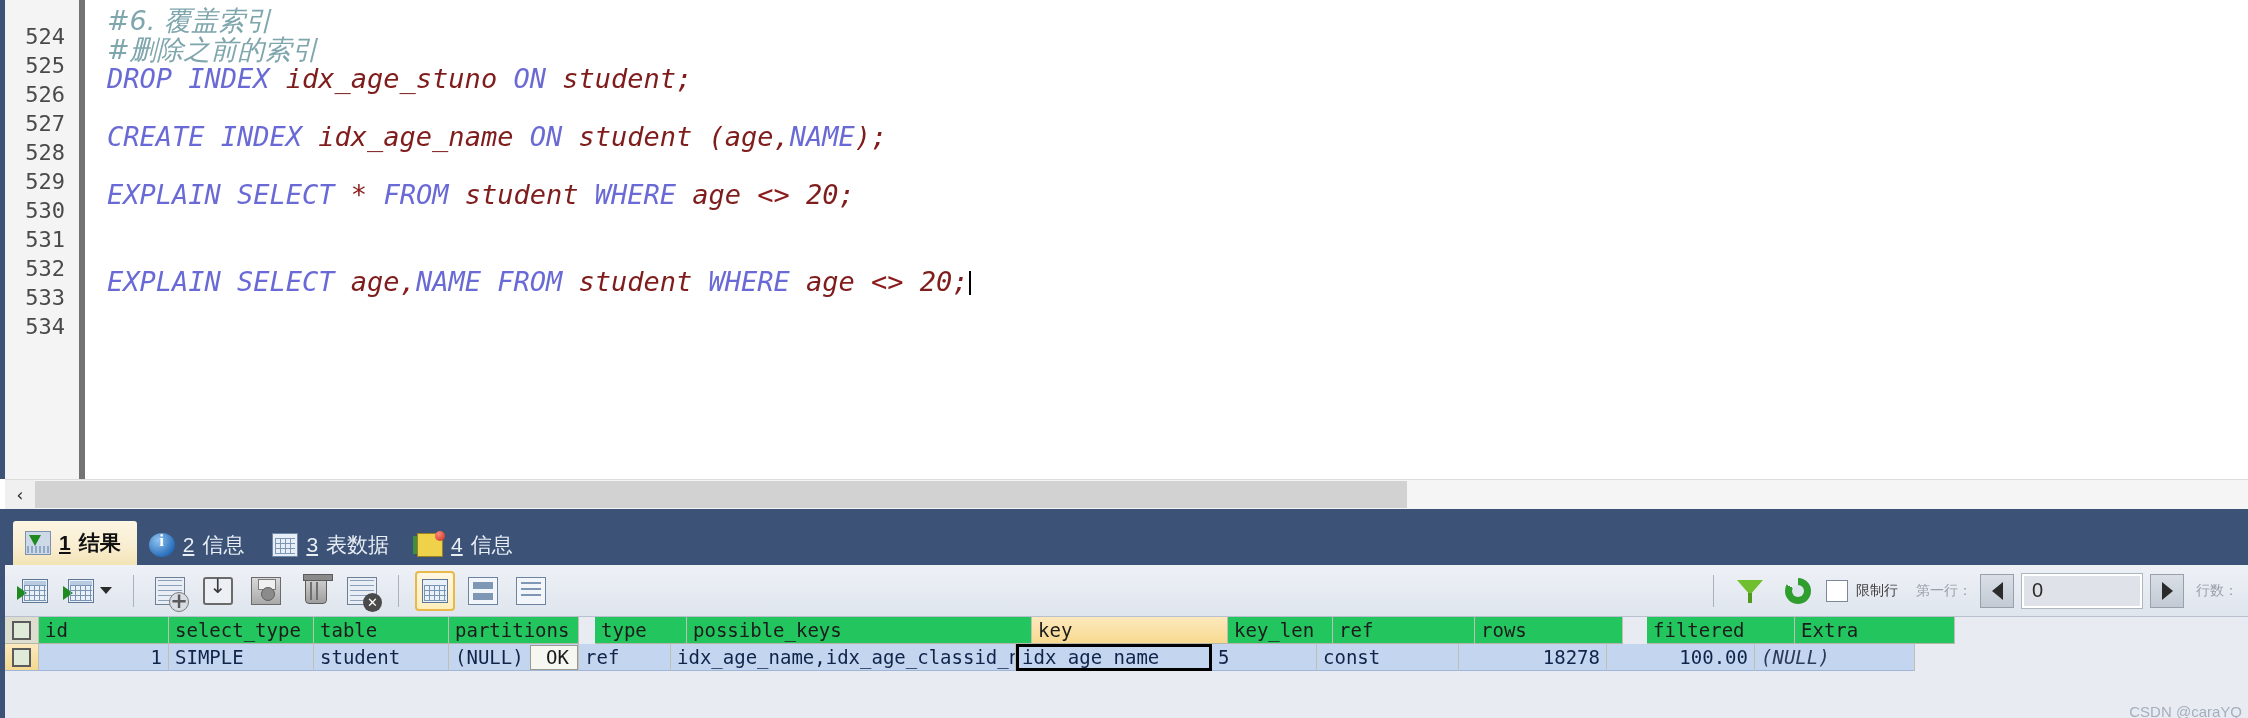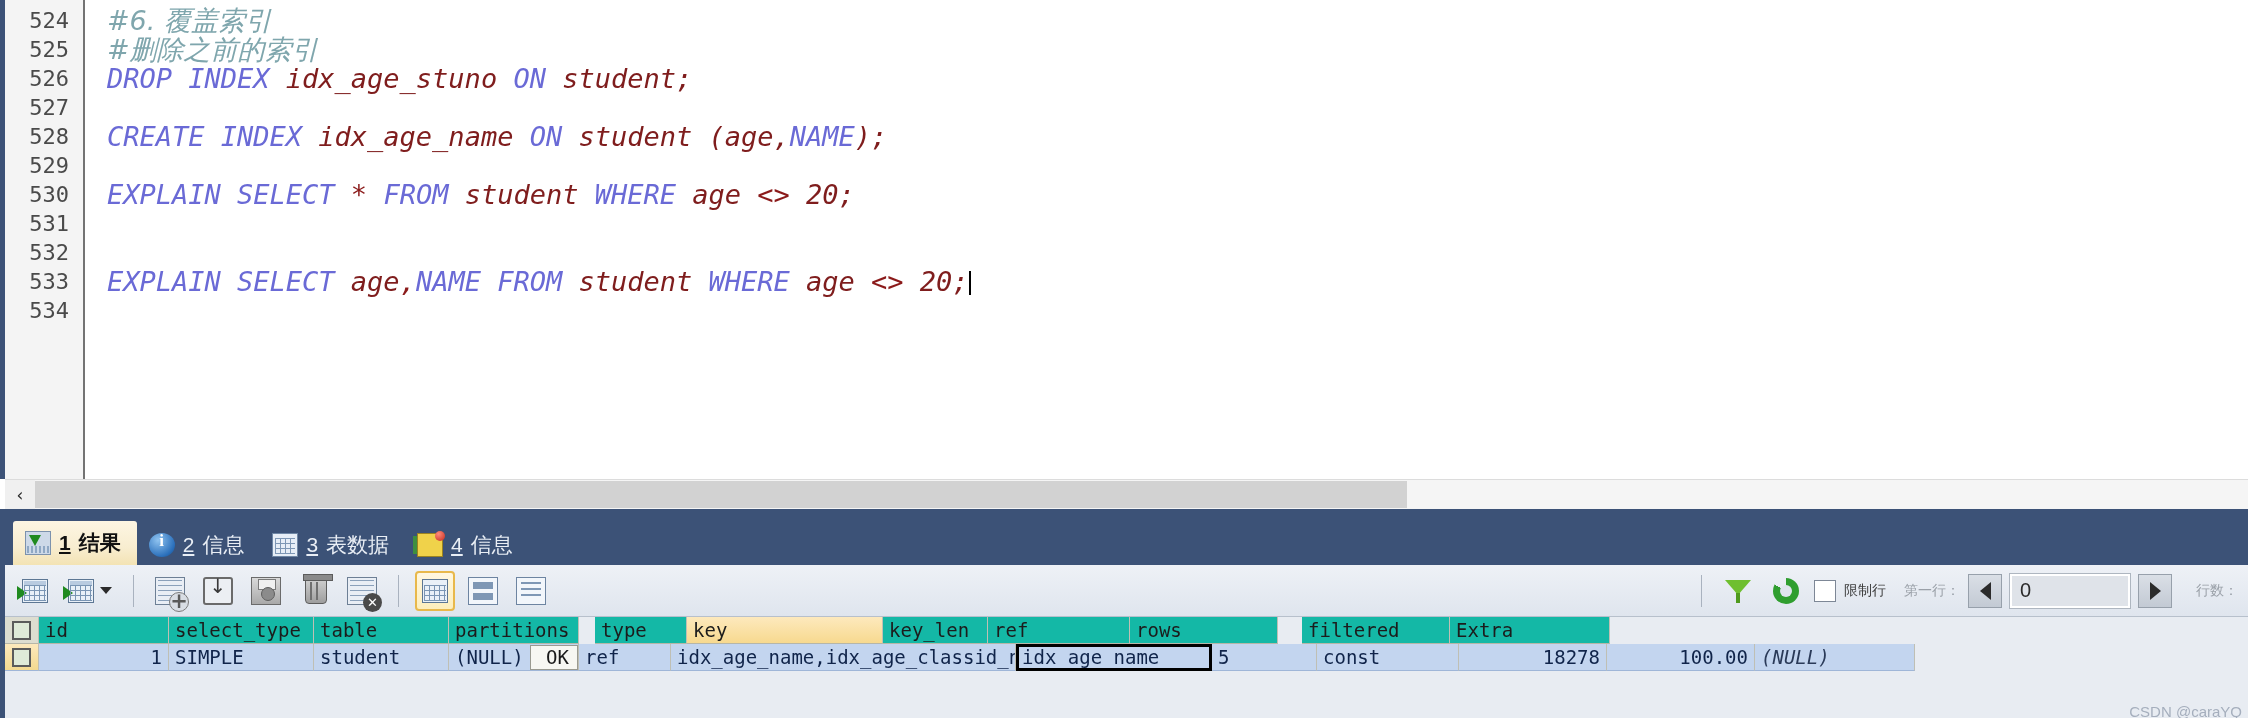--- a/index.html
+++ b/index.html
@@ -17,22 +17,22 @@
   .editor-wrap {
     position: absolute; left: 0; top: 0; width: 2248px; height: 479px;
     background: #ffffff; overflow: hidden;
     border-left: 5px solid #3c5277;
   }
   .editor-inner { position: relative; width: 100%; height: 100%; display: flex; }
 
   .gutter {
     width: 80px; flex: 0 0 80px; height: 100%;
     background: #f4f4f4;
-    border-right: 2px solid #737373;
-    padding-top: 0;
+    border-right: 6px solid #737373;
+    padding-top: 16px;
   }
   .gutter .ln {
     height: 29px; line-height: 29px;
     text-align: right; padding-right: 14px;
     font-family: "DejaVu Sans Mono", monospace;
     font-size: 22px; color: #4a4a4a;
   }
   .code {
     flex: 1 1 auto; height: 100%;
     padding-left: 22px;
@@ -304,21 +304,21 @@
     font-family: "DejaVu Sans Mono", monospace;
     font-size: 19px;
   }
   .grid-row { display: flex; height: 27px; align-items: stretch; }
   .gcell {
     border-right: 1px solid #bfbfb4;
     padding: 0 6px; display: flex; align-items: center;
     overflow: hidden; white-space: nowrap;
   }
   .hrow .gcell {
-    background: #14b8a6; color: #1c1c1c;
+    background: #22c55e; color: #1c1c1c;
     border-bottom: 1px solid #b6b6a8;
   }
   .hrow .gcell.keycol {
     background: linear-gradient(to bottom,#fde9bd,#f7d98f);
   }
   .drow .gcell {
     background: #c3d5ef; color: #10244a;
     border-bottom: 1px solid #9fb6d8;
   }
   .gcell.num { justify-content: flex-end; }
@@ -471,33 +471,34 @@
       <div class="tb-label dim" style="margin-left:10px;">第一行：</div>
 
       <div class="spin-btn">
         <span class="tri-l"></span>
       </div>
       <div class="numbox">0</div>
       <div class="spin-btn">
         <span class="tri-r"></span>
       </div>
 
-      <div class="tb-label dim" style="margin-left:16px;">行数：</div>
+      <div class="tb-label dim" style="margin-left:4px;">行数：</div>
     </div>
 
     <div class="grid" id="grid">
         <div class="grid-row hrow">
           <div class="rowsel">
             <span class="selbox"></span>
           </div>
           <div class="gcell" style="width: 130px; flex: 0 0 130px;">id</div>
           <div class="gcell" style="width: 145px; flex: 0 0 145px;">select_type</div>
           <div class="gcell" style="width: 135px; flex: 0 0 135px;">table</div>
           <div class="gcell" style="width: 130px; flex: 0 0 130px;">partitions</div>
           <div class="gcell" style="width: 92px; flex: 0 0 92px; margin-left: 16px;">type</div>
+          <div class="gcell" style="width: 345px; flex: 0 0 345px;">possible_keys</div>
           <div class="gcell keycol" style="width: 196px; flex: 0 0 196px;">key</div>
           <div class="gcell" style="width: 105px; flex: 0 0 105px;">key_len</div>
           <div class="gcell" style="width: 142px; flex: 0 0 142px;">ref</div>
           <div class="gcell" style="width: 148px; flex: 0 0 148px;">rows</div>
           <div class="gcell" style="width: 148px; flex: 0 0 148px; margin-left: 24px;">filtered</div>
           <div class="gcell" style="width: 160px; flex: 0 0 160px;">Extra</div>
         </div>
         <div class="grid-row drow">
           <div class="rowsel">
             <span class="selbox"></span>

